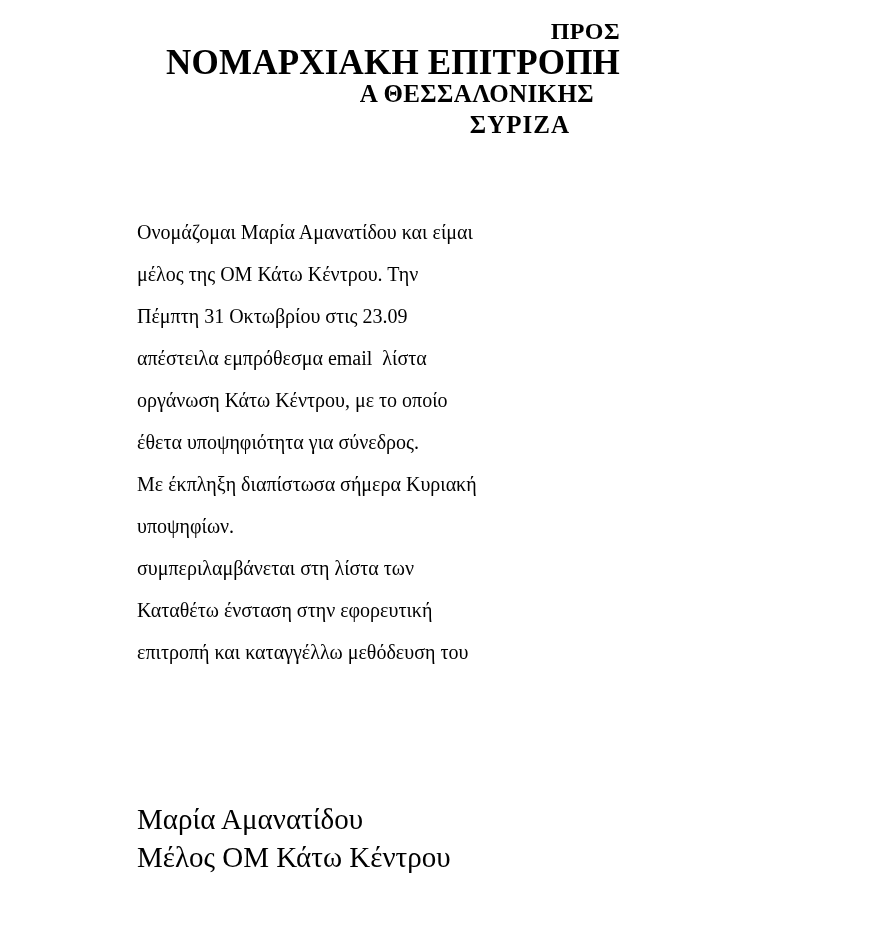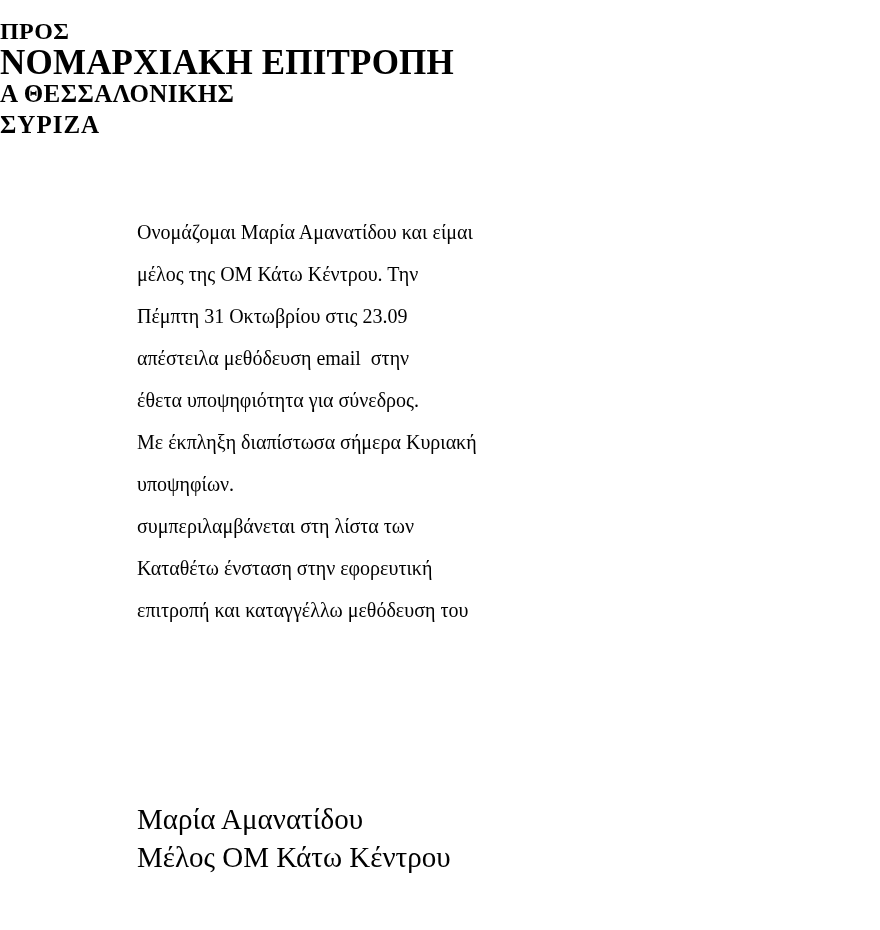--- a/index.html
+++ b/index.html
@@ -24,21 +24,21 @@
     background: #ffffff;
     box-sizing: border-box;
   }
 
   
   .letterhead {
     position: absolute;
     left: 0;
     top: 16px;
     width: 620px;
-    text-align: left;
+    text-align: right;
   }
   .letterhead .hl {
     font-weight: bold;
     font-size: 25px;
     line-height: 31px;
     letter-spacing: 0.4px;
     white-space: pre;
   }
   .letterhead .hl-1 { font-size: 24px; }
   .letterhead .hl-2 { font-size: 35px; letter-spacing: 0.2px; }
@@ -82,21 +82,22 @@
     <div class="hl hl-1">ΠΡΟΣ</div>
     <div class="hl hl-2">ΝΟΜΑΡΧΙΑΚΗ ΕΠΙΤΡΟΠΗ</div>
     <div class="hl hl-3">Α ΘΕΣΣΑΛΟΝΙΚΗΣ</div>
     <div class="hl hl-4">ΣΥΡΙΖΑ</div>
   </div>
 
   <div class="body-block">
     <div class="pline">Ονομάζομαι Μαρία Αμανατίδου και είμαι</div>
     <div class="pline">μέλος της ΟΜ Κάτω Κέντρου. Την</div>
     <div class="pline">Πέμπτη 31 Οκτωβρίου στις 23.09</div>
-    <div class="pline">απέστειλα μεθόδευση email  στην</div>
+    <div class="pline">απέστειλα εμπρόθεσμα email  λίστα</div>
+    <div class="pline">οργάνωση Κάτω Κέντρου, με το οποίο</div>
     <div class="pline">έθετα υποψηφιότητα για σύνεδρος.</div>
     <div class="pline">Με έκπληξη διαπίστωσα σήμερα Κυριακή</div>
     <div class="pline">υποψηφίων.</div>
     <div class="pline">συμπεριλαμβάνεται στη λίστα των</div>
     <div class="pline">Καταθέτω ένσταση στην εφορευτική</div>
     <div class="pline">επιτροπή και καταγγέλλω μεθόδευση του</div>
   </div>
 
   <div class="sign-block">
     <div class="sline">Μαρία Αμανατίδου</div>

